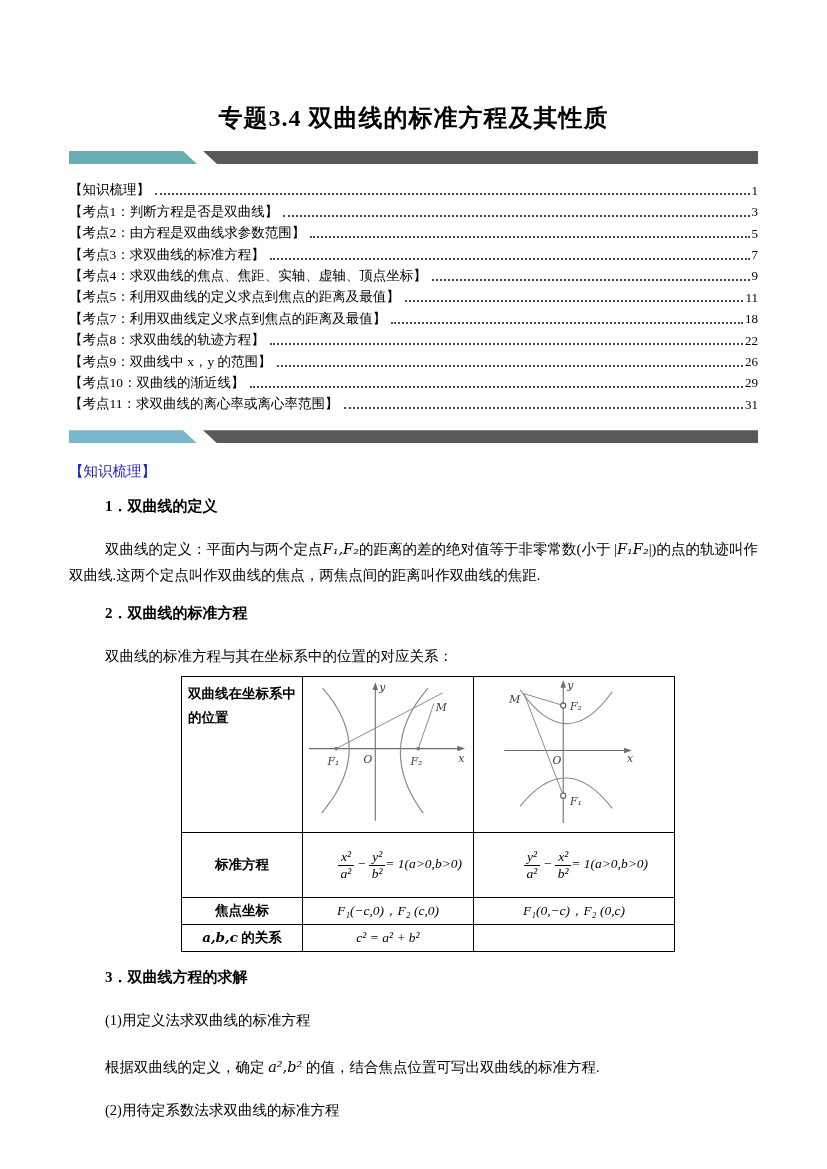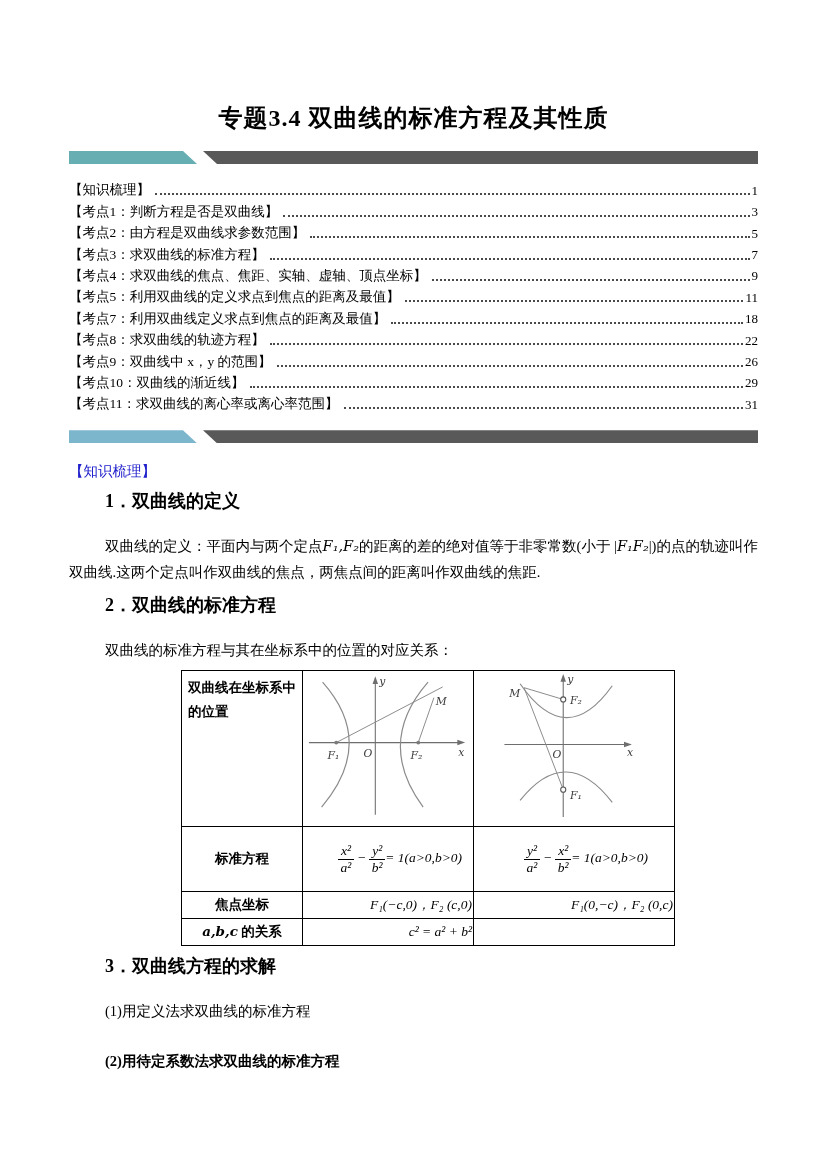--- a/index.html
+++ b/index.html
@@ -24,40 +24,40 @@
   .bar .gray{flex:1;margin-left:-8px;background:var(--bargray);
     clip-path:polygon(14px 0,100% 0,100% 100%,28px 100%);}
   
   .toc{margin-top:14px;}
   .toc-row{display:flex;align-items:flex-end;height:21.4px;font-size:13.5px;cursor:pointer;}
   .toc-label{white-space:nowrap;}
   .toc-leader{flex:1;border-bottom:2px dotted #4a4a4a;margin:0 2px 4px 5px;}
   .toc-page{font-size:13px;padding-bottom:0.5px;}
   
   .kheading{color:var(--blue);font-size:14.5px;margin-top:19px;font-weight:normal;}
-  .sec-title{font-weight:bold;font-size:18px;margin-top:8px;text-indent:36px;}
+  .sec-title{font-weight:bold;font-size:15px;margin-top:16px;text-indent:36px;}
   .para{font-size:14.5px;line-height:26px;text-align:justify;margin-top:20px;}
   .ind{text-indent:36px;}
   .mi{font-style:italic;font-family:"DejaVu Serif","Liberation Serif",serif;}
   
   .ktable{border-collapse:collapse;margin:7px 0 0 112px;}
   .ktable td{border:1.2px solid #000;font-size:13.5px;}
   .cell-poslabel{width:108px;vertical-align:top;font-weight:bold;font-size:14px;
     padding:5px 6px;line-height:24px;}
   .cell-diagram{width:168px;text-align:center;vertical-align:middle;padding:1px;}
   .cell-diagram.wide{width:198px;}
   .cell-label{font-weight:bold;font-size:14px;text-align:center;vertical-align:middle;padding:2px 4px;}
   .cell-eq{text-align:center;vertical-align:middle;height:62px;}
   .cell-center{text-align:center;vertical-align:middle;height:24px;}
   .eqwrap{font-style:italic;font-size:13.5px;white-space:nowrap;margin-left:24px;}
   .frac{display:inline-block;vertical-align:middle;text-align:center;}
   .frac .n{display:block;border-bottom:1px solid #000;padding:0 3px;line-height:16px;}
   .frac .d{display:block;line-height:16px;}
   .eqop{padding:0 3px;}
-  .mathtxt{font-style:italic;font-size:13.5px;text-align:right;}
+  .mathtxt{font-style:italic;font-size:13.5px;}
   
   svg .ax{stroke:#6e6e6e;stroke-width:1.1;fill:none;}
   svg .ah{fill:#6e6e6e;}
   svg .curve{stroke:#8a8a8a;stroke-width:1.2;fill:none;}
   svg .cline{stroke:#8a8a8a;stroke-width:1;fill:none;}
   svg text{font-family:"DejaVu Serif","Liberation Serif",serif;font-style:italic;
     font-size:11px;fill:#3a3a3a;}
   svg .fdot{fill:#7a7a7a;}
   svg .fring{fill:#fff;stroke:#555;stroke-width:1.1;}
   
@@ -210,16 +210,17 @@
       <td class="cell-label"><span class="mi">a,b,c</span><span> 的关系</span></td>
       <td class="cell-center mathtxt">c² = a² + b²</td>
       <td class="cell-center"></td>
     </tr>
   </tbody>
     </table>
 
   <div class="sec3">
     <div class="sec-title">3．双曲线方程的求解</div>
     <div class="para ind">(1)用定义法求双曲线的标准方程</div>
-    <div class="para ind" style="margin-top:23px;font-weight:bold;">(2)用待定系数法求双曲线的标准方程</div>
+    <div class="para ind"><span>根据双曲线的定义，确定 </span><span class="mi">a²,b²</span><span> 的值，结合焦点位置可写出双曲线的标准方程.</span></div>
+    <div class="para ind" style="margin-top:16px;">(2)用待定系数法求双曲线的标准方程</div>
   </div>
 
 </div>
 
 </body></html>

